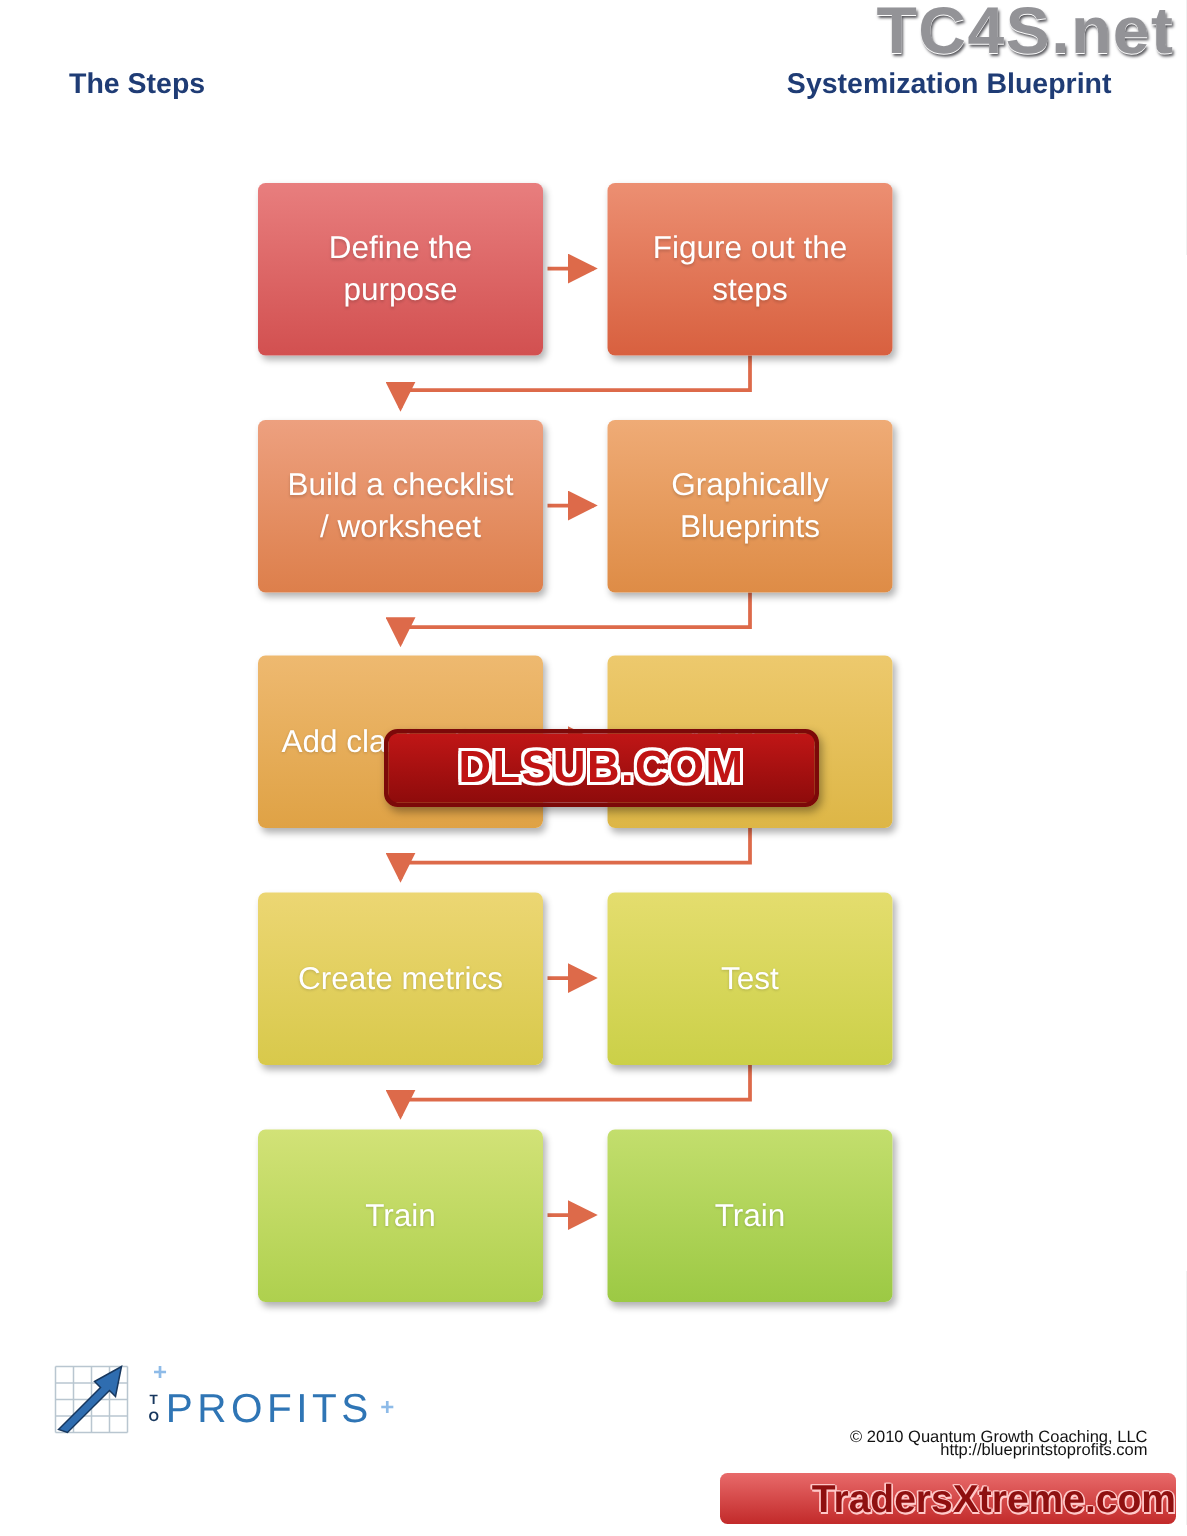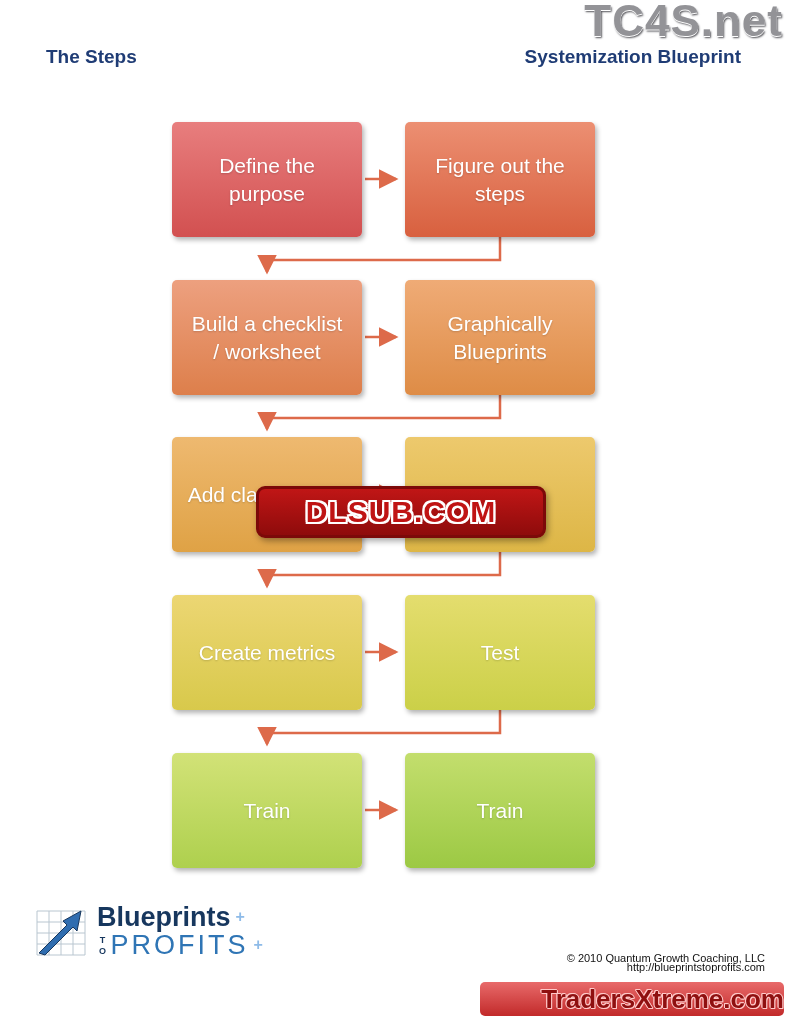--- a/index.html
+++ b/index.html
@@ -152,21 +152,20 @@
         <line x1="4" y1="8" x2="52" y2="8"></line>
         <line x1="4" y1="19" x2="52" y2="19"></line>
         <line x1="4" y1="30" x2="52" y2="30"></line>
         <line x1="4" y1="41" x2="52" y2="41"></line>
         <line x1="4" y1="52" x2="52" y2="52"></line>
       </g>
       <path d="M6 50 L34 22 L30 18 L48 8 L44 28 L40 24 L12 52 Z" fill="#2f6db0" stroke="#17375e" stroke-width="1"></path>
     </svg>
     <div class="logo-text">
       <div class="logo-line">
-        <span class="logo-word1">Blueprints</span>
         <span class="logo-plus">+</span>
       </div>
       <div class="logo-line">
         <span class="logo-to">TO</span>
         <span class="logo-word3">PROFITS</span>
         <span class="logo-plus">+</span>
       </div>
     </div>
   </div>
 

